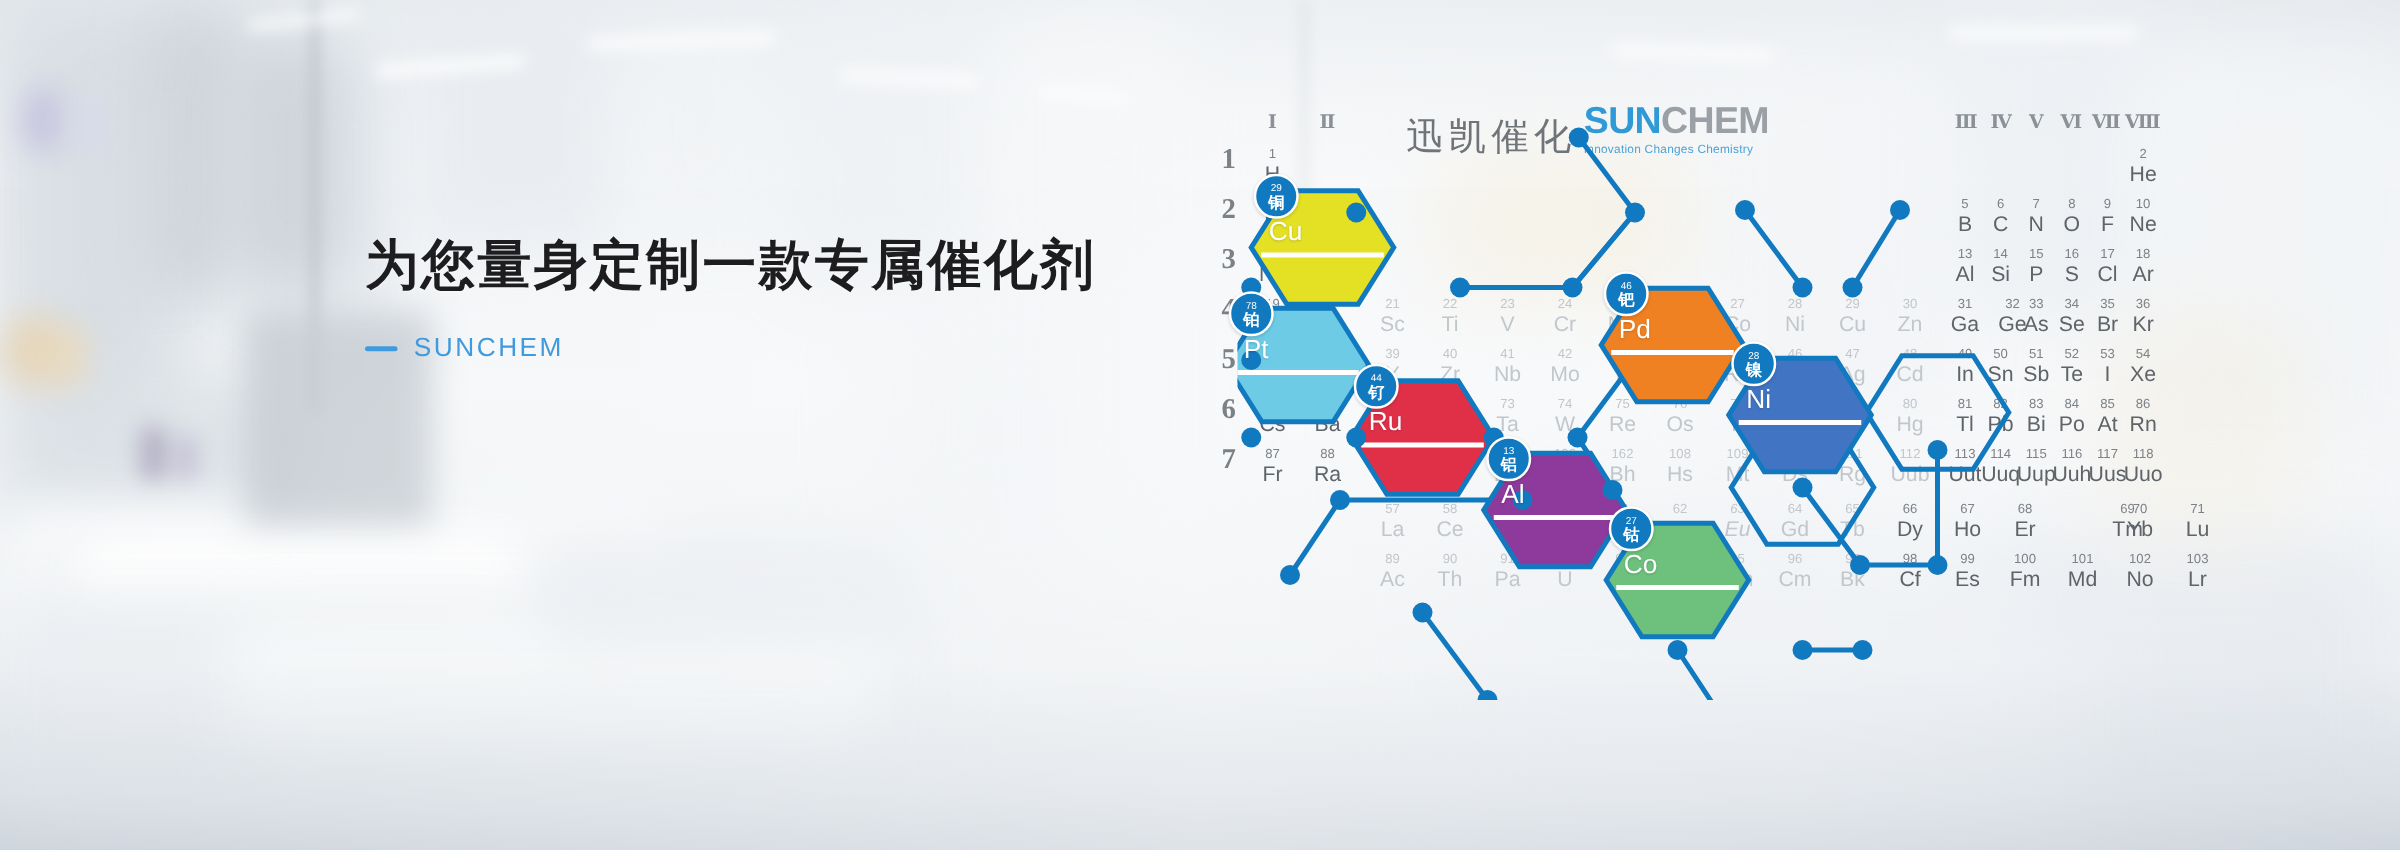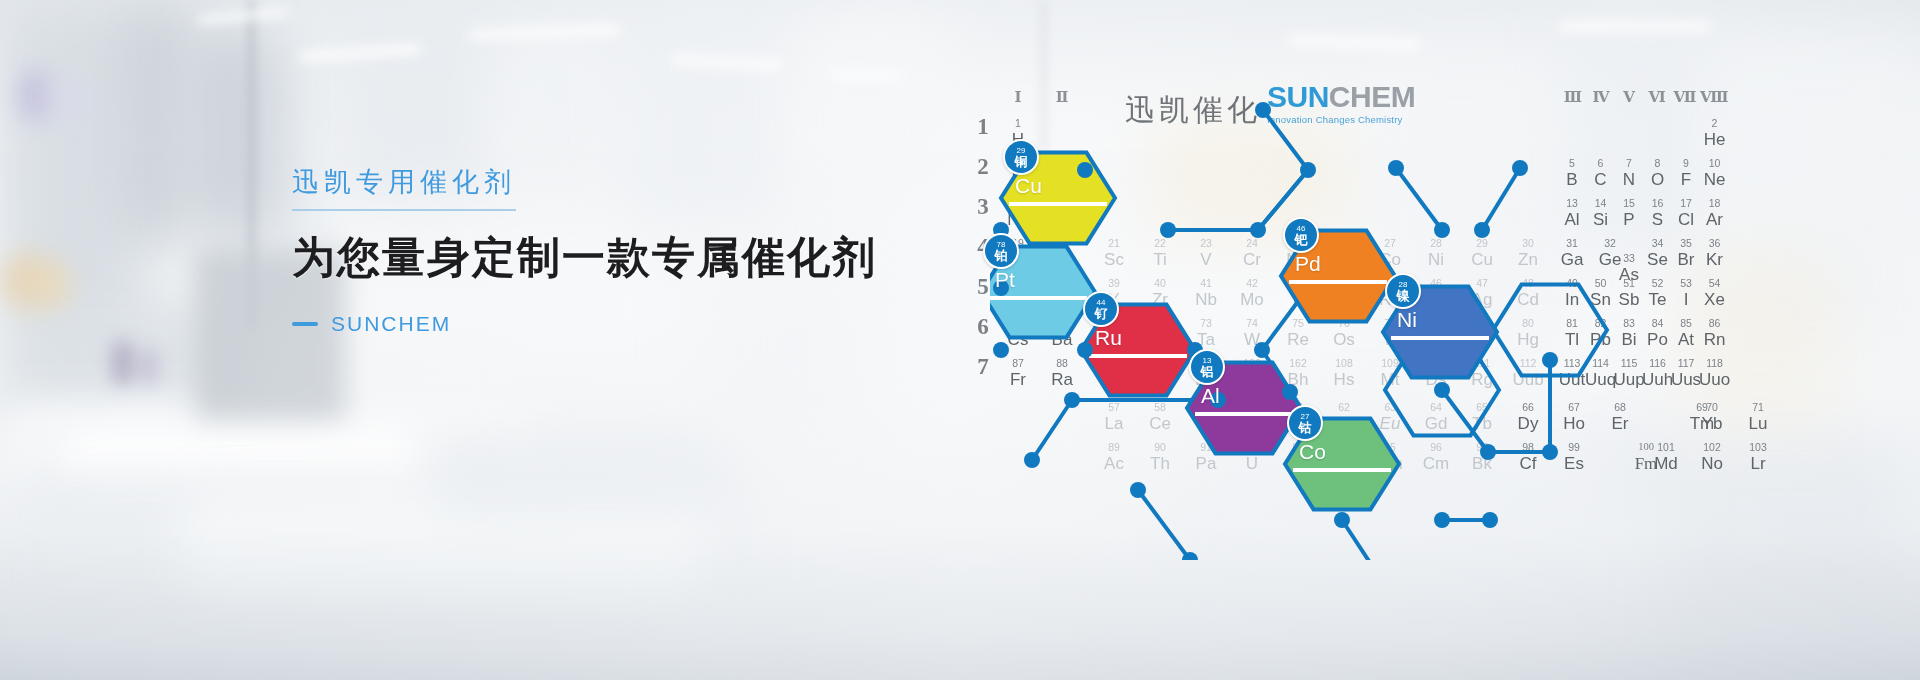--- a/index.html
+++ b/index.html
@@ -165,21 +165,20 @@
       <div class="lp lp3"></div>
       <div class="lp lp4"></div>
     <div class="lp lp5"></div>
       <div class="lp lp6"></div>
       <div class="lp lp7"></div>
     <div class="shadow-band"></div>
     <div class="veil"></div>
   </div>
 
   <div class="copy">
-    <div class="kicker">迅凯专用催化剂</div>
     <div class="headline">为您量身定制一款专属催化剂</div>
     <div class="sign">
       <span class="dash"></span>
       <span class="sign-text">SUNCHEM</span>
     </div>
   </div>
 
   <div class="graphic">
 
     <div class="logo">
@@ -313,21 +312,21 @@
           <span class="sym">Ar</span>
         </div>
         <div class="cell dark" style="left: 566px; top: 178px;">
           <span class="num">31</span>
           <span class="sym">Ga</span>
         </div>
         <div class="cell dark" style="left: 604px; top: 178px;">
           <span class="num">32</span>
           <span class="sym">Ge</span>
         </div>
-        <div class="cell dark" style="left: 623px; top: 178px; margin-top: 15px;">
+        <div class="cell dark" style="left: 623px; top: 178px;">
           <span class="num">33</span>
           <span class="sym">As</span>
         </div>
         <div class="cell dark" style="left: 651.5px; top: 178px;">
           <span class="num">34</span>
           <span class="sym">Se</span>
         </div>
         <div class="cell dark" style="left: 680px; top: 178px;">
           <span class="num">35</span>
           <span class="sym">Br</span>
@@ -665,21 +664,21 @@
           <span class="sym">Bk</span>
         </div>
         <div class="cell dark" style="left: 522px; top: 382px;">
           <span class="num">98</span>
           <span class="sym">Cf</span>
         </div>
         <div class="cell dark" style="left: 568px; top: 382px;">
           <span class="num">99</span>
           <span class="sym">Es</span>
         </div>
-        <div class="cell dark" style="left: 640px; top: 382px; font-family: Liberation Serif, serif;">
+        <div class="cell dark" style="left: 614px; top: 382px;">
           <span class="num">100</span>
           <span class="sym">Fm</span>
         </div>
         <div class="cell dark" style="left: 660px; top: 382px;">
           <span class="num">101</span>
           <span class="sym">Md</span>
         </div>
         <div class="cell dark" style="left: 706px; top: 382px;">
           <span class="num">102</span>
           <span class="sym">No</span>

